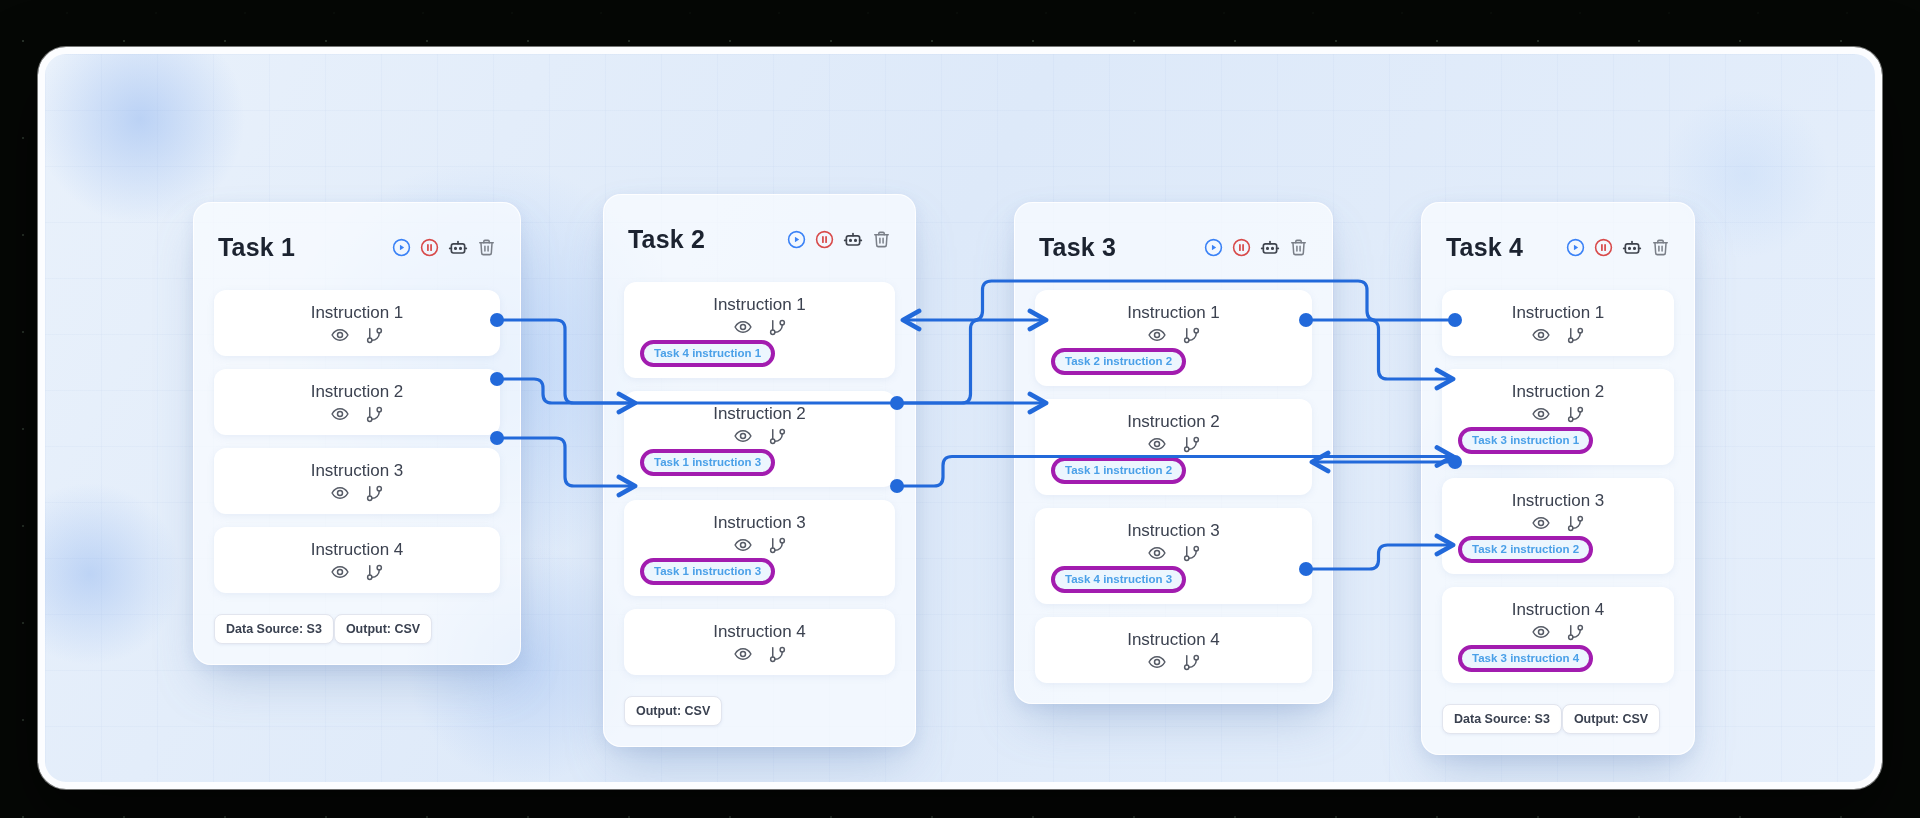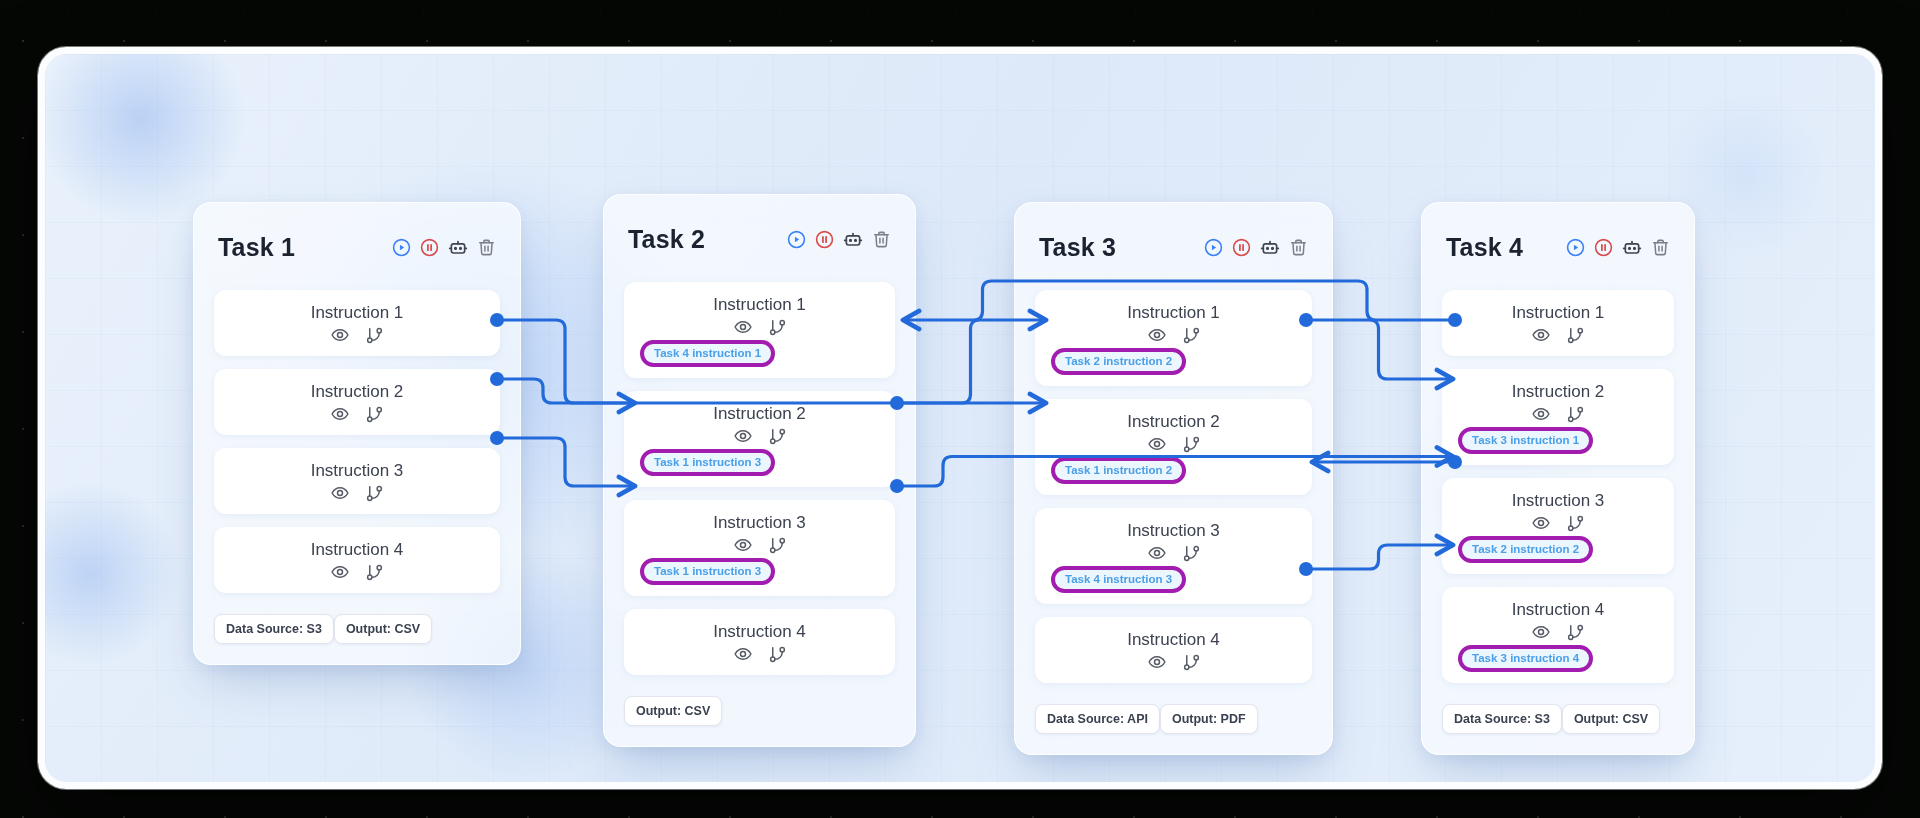--- a/index.html
+++ b/index.html
@@ -449,24 +449,20 @@
             <circle cx="18" cy="6" r="2.7"></circle>
             <circle cx="6" cy="18" r="2.7"></circle>
             <path d="M18 9a9 9 0 0 1-9 9"></path>
           </svg>
         </button>
       </span>
     </div>
 
   </div>
         </div>
-    <footer class="tags">
-          <span class="tag">Data Source: API</span>
-          <span class="tag">Output: PDF</span>
-        </footer>
   </section>
       <section class="card" style="left: 1376px; top: 148px; width: 274px;">
     <header class="card-header">
       <h2 class="card-title">Task 4</h2>
       <div class="card-actions">
         <button class="icon-btn">
           <svg width="19" height="19" viewBox="0 0 24 24">
             <circle cx="12" cy="12" r="10" fill="none" stroke="#3b82f6" stroke-width="2"></circle>
             <path d="M10 8.4l5.4 3.6-5.4 3.6z" fill="#3b82f6"></path>
           </svg>

